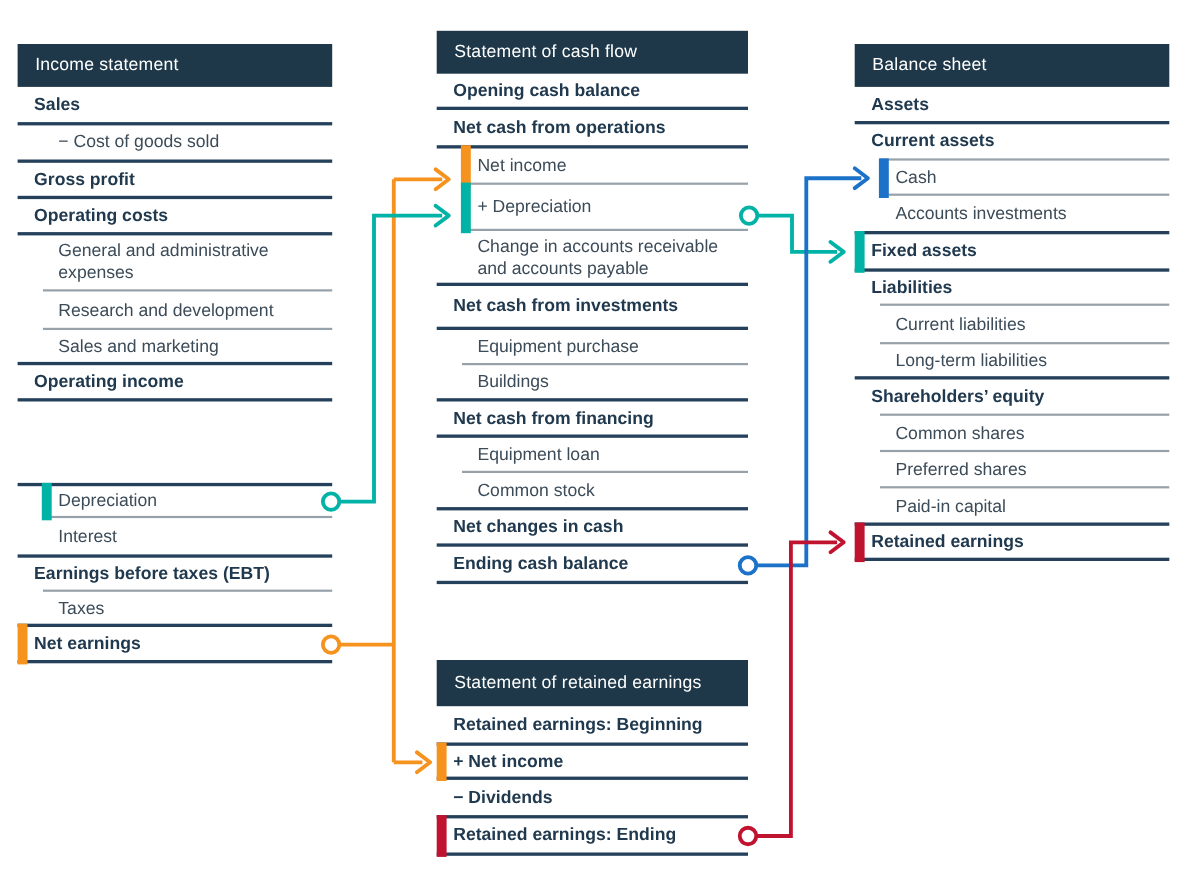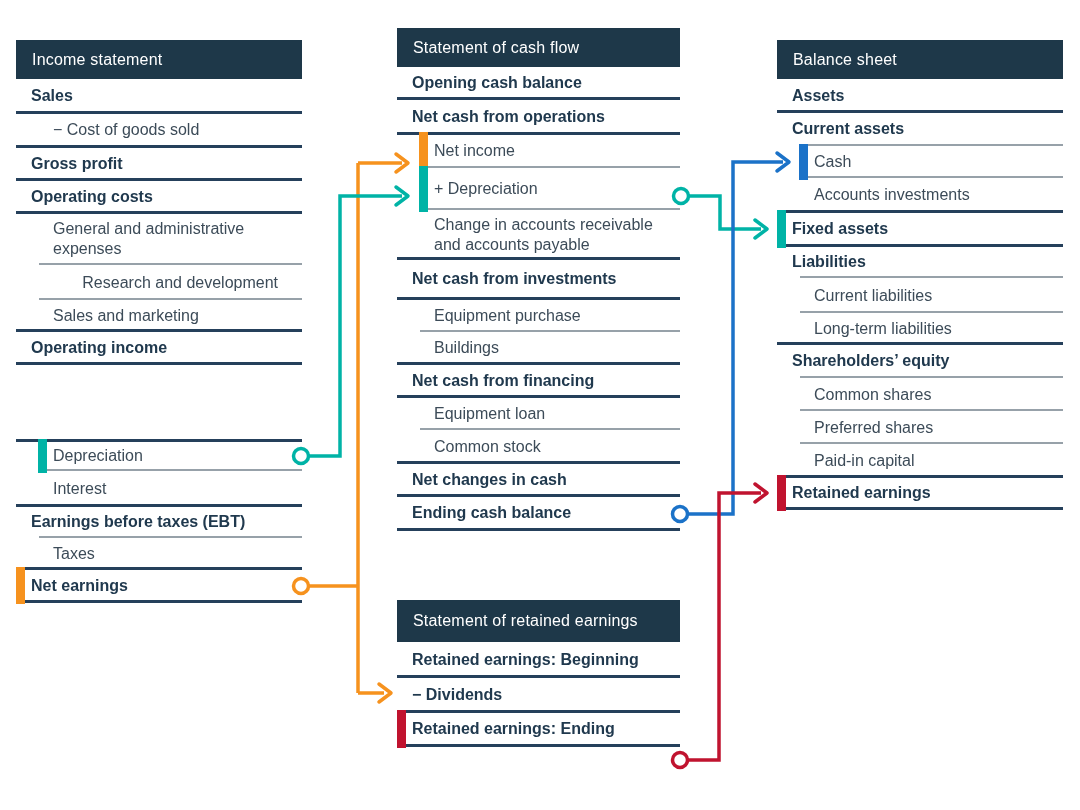--- a/index.html
+++ b/index.html
@@ -49,21 +49,21 @@
           <span class="rule dark"></span>
         </div>
         <div class="row bold" style="height: 33px;">
           <span class="lbl">Operating costs</span>
           <span class="rule dark"></span>
         </div>
         <div class="row sub" style="height: 52px;">
           <span class="lbl">General and administrative expenses</span>
           <span class="rule gray"></span>
         </div>
-        <div class="row sub" style="height: 35px; justify-content: flex-end;">
+        <div class="row sub" style="height: 35px;">
           <span class="lbl">Research and development</span>
           <span class="rule gray"></span>
         </div>
         <div class="row sub" style="height: 31px; text-align: right;">
           <span class="lbl">Sales and marketing</span>
           <span class="rule dark"></span>
         </div>
         <div class="row bold" style="height: 33px;">
           <span class="lbl">Operating income</span>
           <span class="rule dark"></span>
@@ -154,20 +154,25 @@
           <span class="rule dark"></span>
         </div>
       </div>
   </div>
 
   <div class="panel" id="p-retained" style="left:397px;top:600px;width:283px;">
     <div class="hdr" style="height:42px;">Statement of retained earnings</div>
     <div class="rows">
         <div class="row bold" style="height: 35px;">
           <span class="lbl">Retained earnings: Beginning</span>
+          <span class="rule dark"></span>
+        </div>
+        <div class="row bold" style="height: 31px;">
+          <span class="bar flush" style="background: rgb(246, 146, 30);"></span>
+          <span class="lbl">+ Net income</span>
           <span class="rule dark"></span>
         </div>
         <div class="row bold" style="height: 35px;">
           <span class="lbl">− Dividends</span>
           <span class="rule dark"></span>
         </div>
         <div class="row bold" style="height: 34px;">
           <span class="bar flush" style="background: rgb(192, 19, 47);"></span>
           <span class="lbl">Retained earnings: Ending</span>
           <span class="rule dark"></span>

